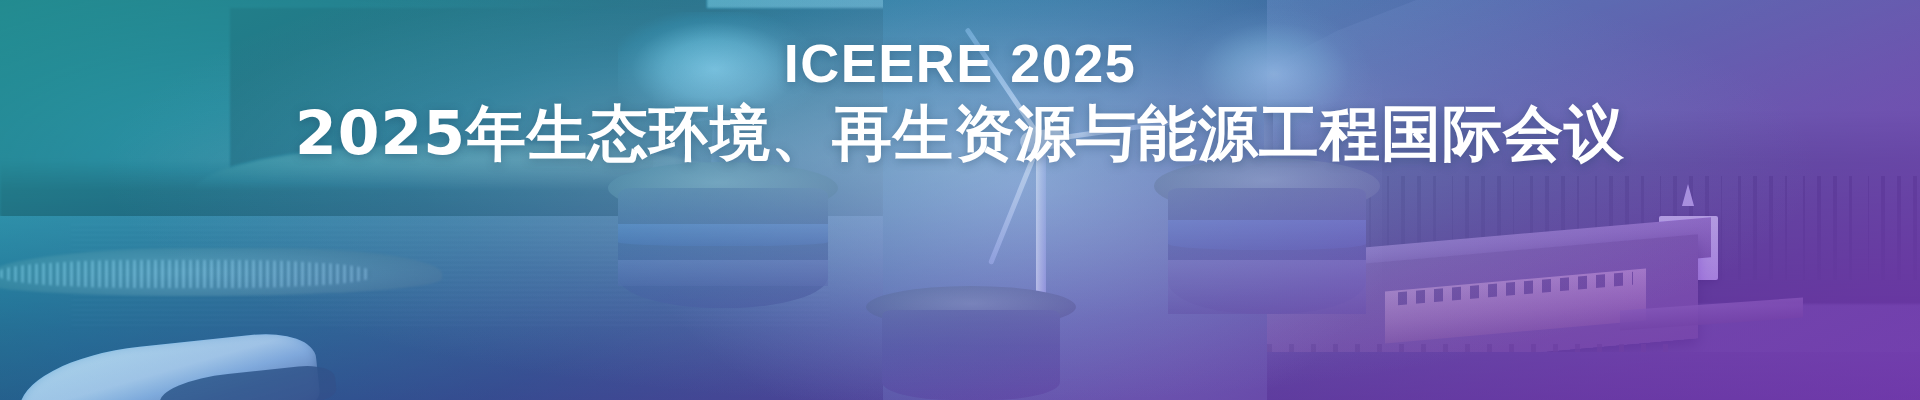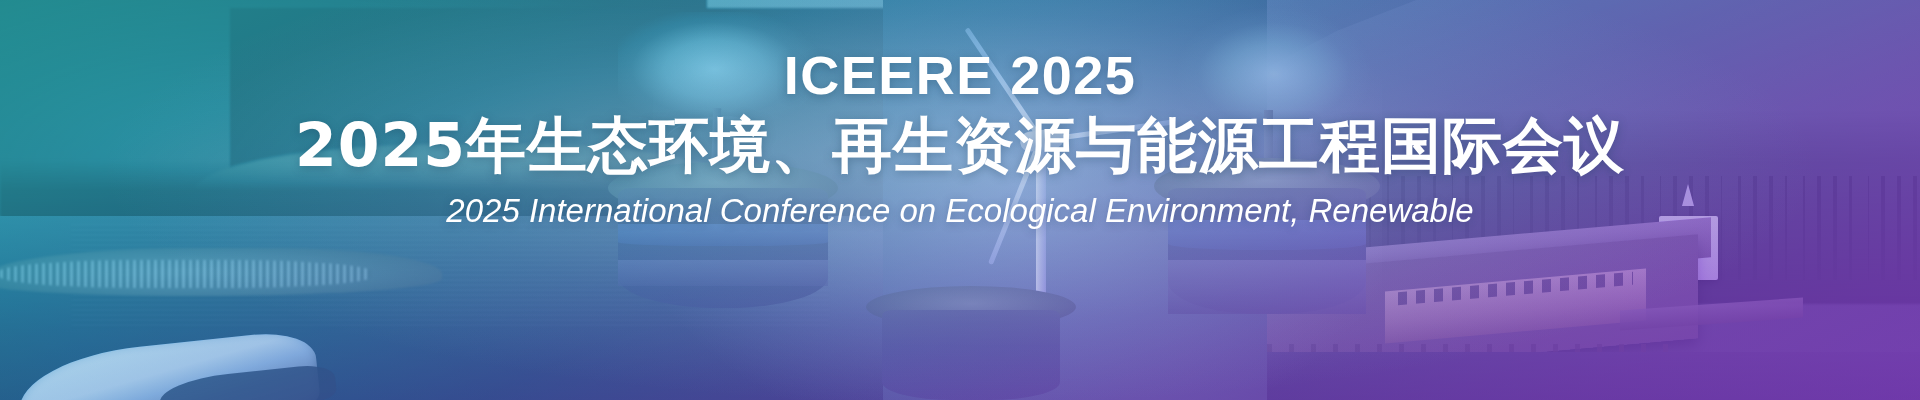--- a/index.html
+++ b/index.html
@@ -181,21 +181,21 @@
         rgba(60,205,214,.42) 0%,
         rgba(64,176,214,.34) 22%,
         rgba(92,126,208,.30) 48%,
         rgba(128,92,198,.42) 72%,
         rgba(140,78,198,.55) 100%);}
   .haze{position:absolute;inset:0;
     background:radial-gradient(ellipse 56% 74% at 50% 42%,rgba(186,220,228,.38) 0%,rgba(150,190,215,.12) 52%,rgba(120,120,200,0) 80%);}
 
   
   .content{position:absolute;inset:0;display:flex;flex-direction:column;
-    align-items:center;justify-content:flex-start;padding-top:48px;}
+    align-items:center;justify-content:flex-start;padding-top:36px;}
 
   .acronym{
     font-size:54px;font-weight:bold;color:#fff;letter-spacing:1.5px;
     line-height:1;margin:0;text-shadow:0 2px 10px rgba(22,60,90,.35);
     font-stretch:condensed;
   }
   .cn-title{
     font-family:"DejaVu Sans","Liberation Sans",sans-serif;
     font-size:60px;font-weight:bold;color:#fff;line-height:1.06;
     margin:12px 0 0;letter-spacing:1px;
@@ -298,18 +298,17 @@
   <div class="grade2"></div>
   <div class="haze"></div>
 
   <div class="content">
 
     <h1 class="acronym">ICEERE 2025</h1>
 
     <h2 class="cn-title">2025年生态环境、再生资源与能源工程国际会议</h2>
 
     <p class="en-title">
-      <span>2025 International Conference on Ecological Environment, Renewable</span>
     </p>
 
   </div>
 
 </div>
 
 </body></html>

